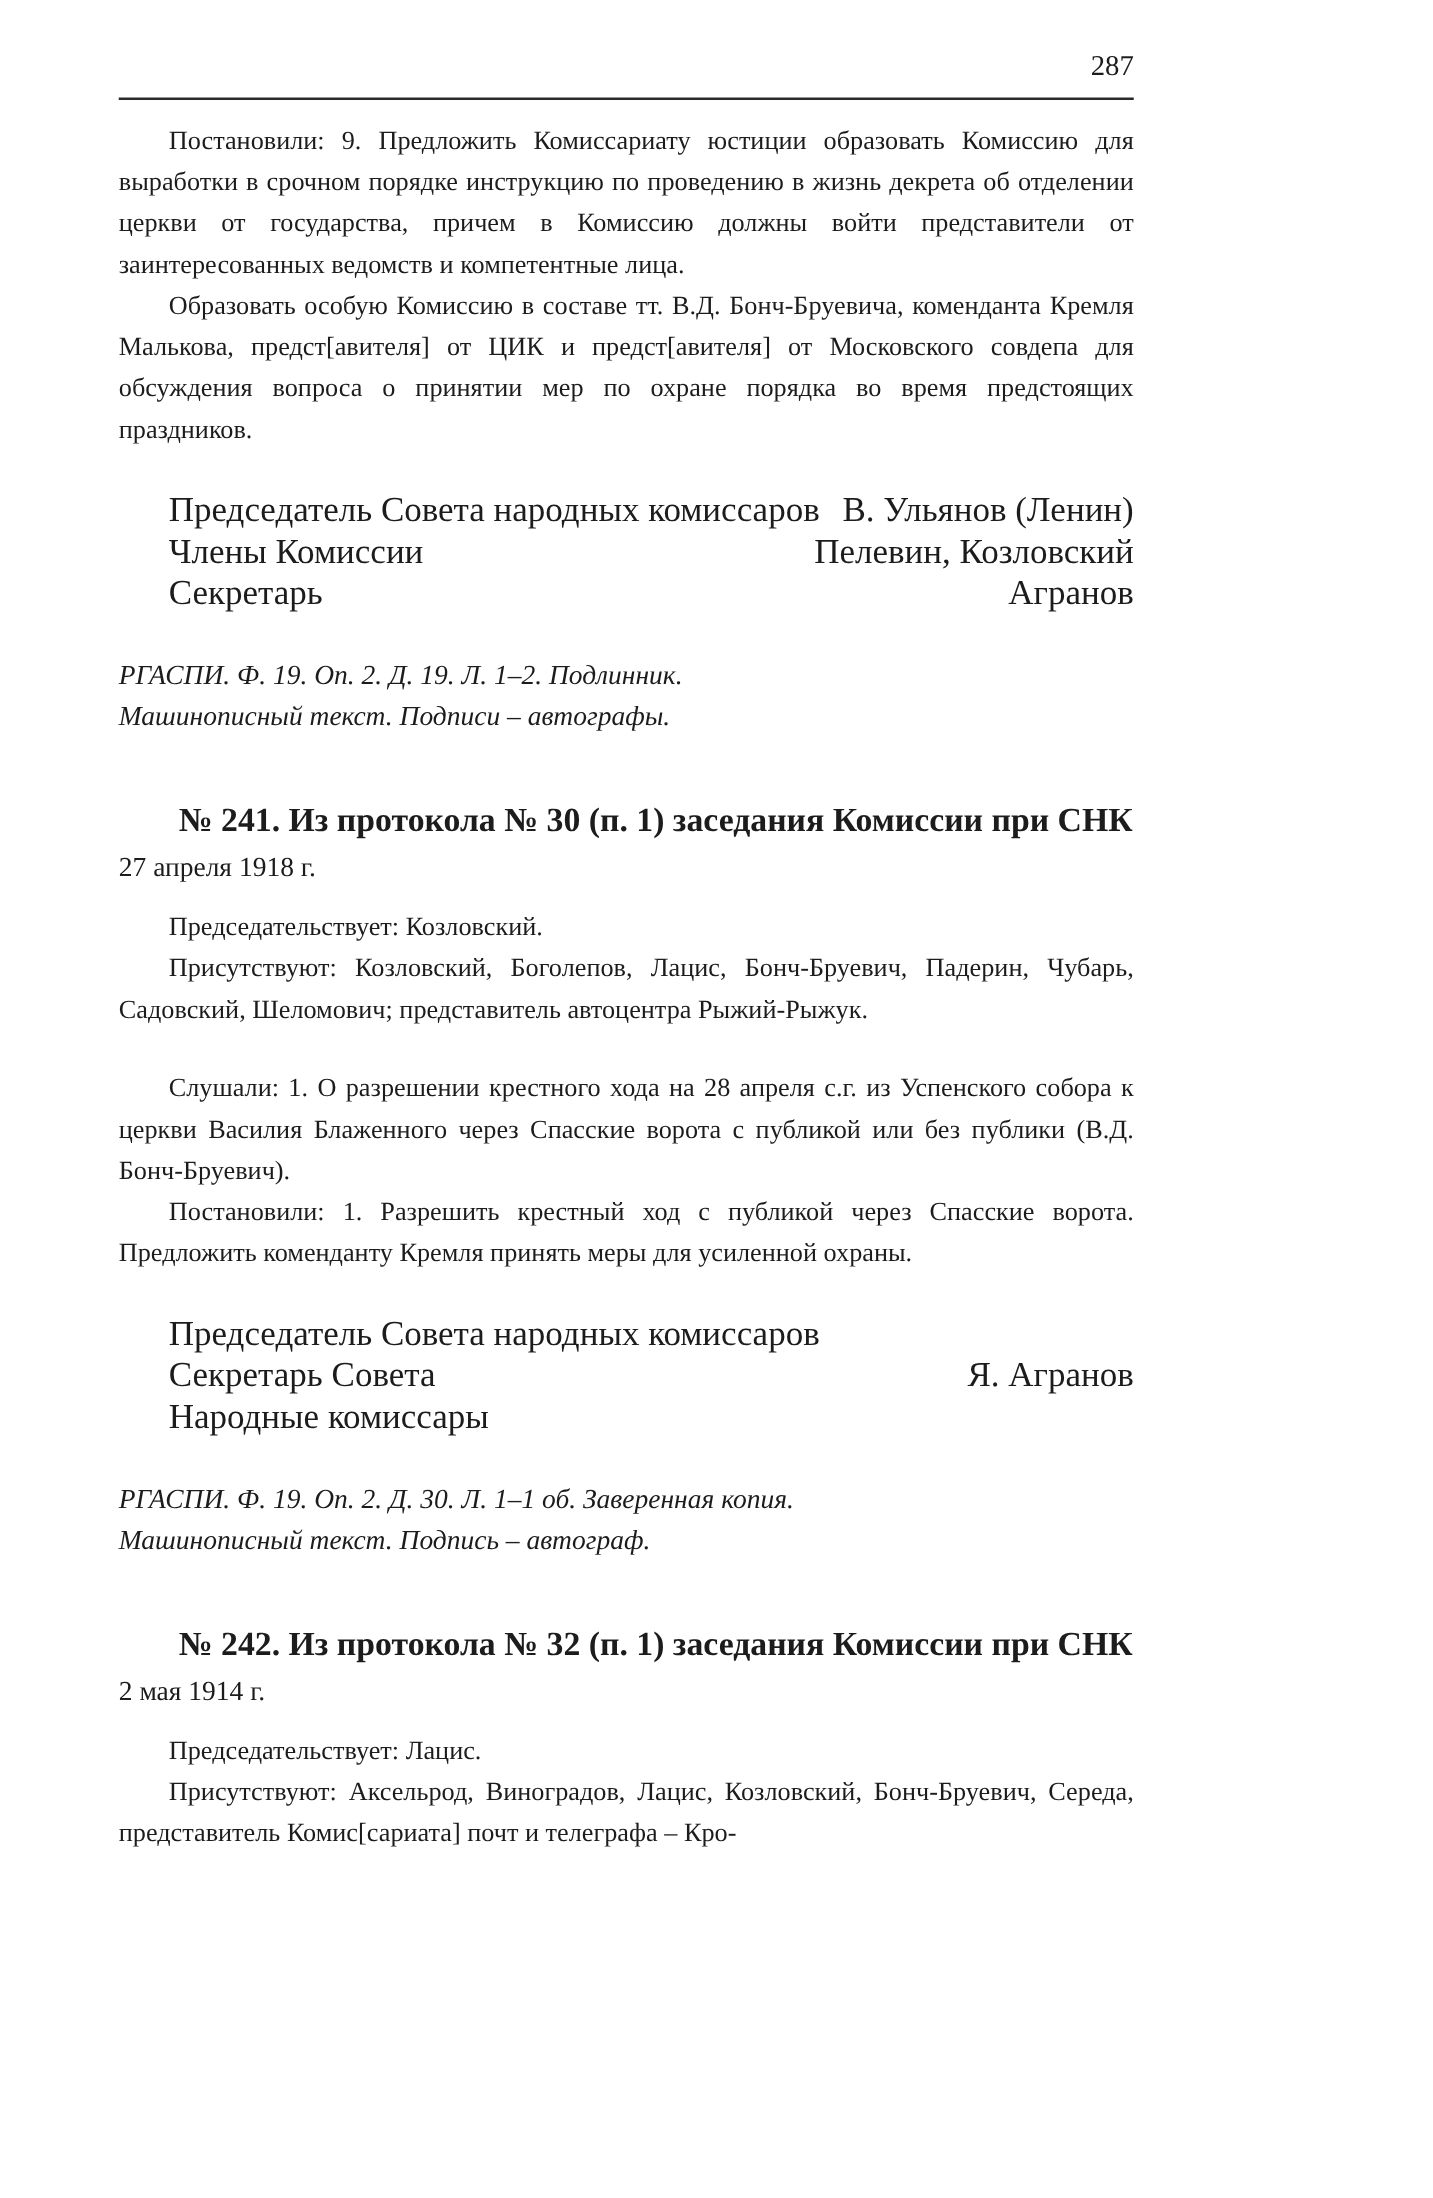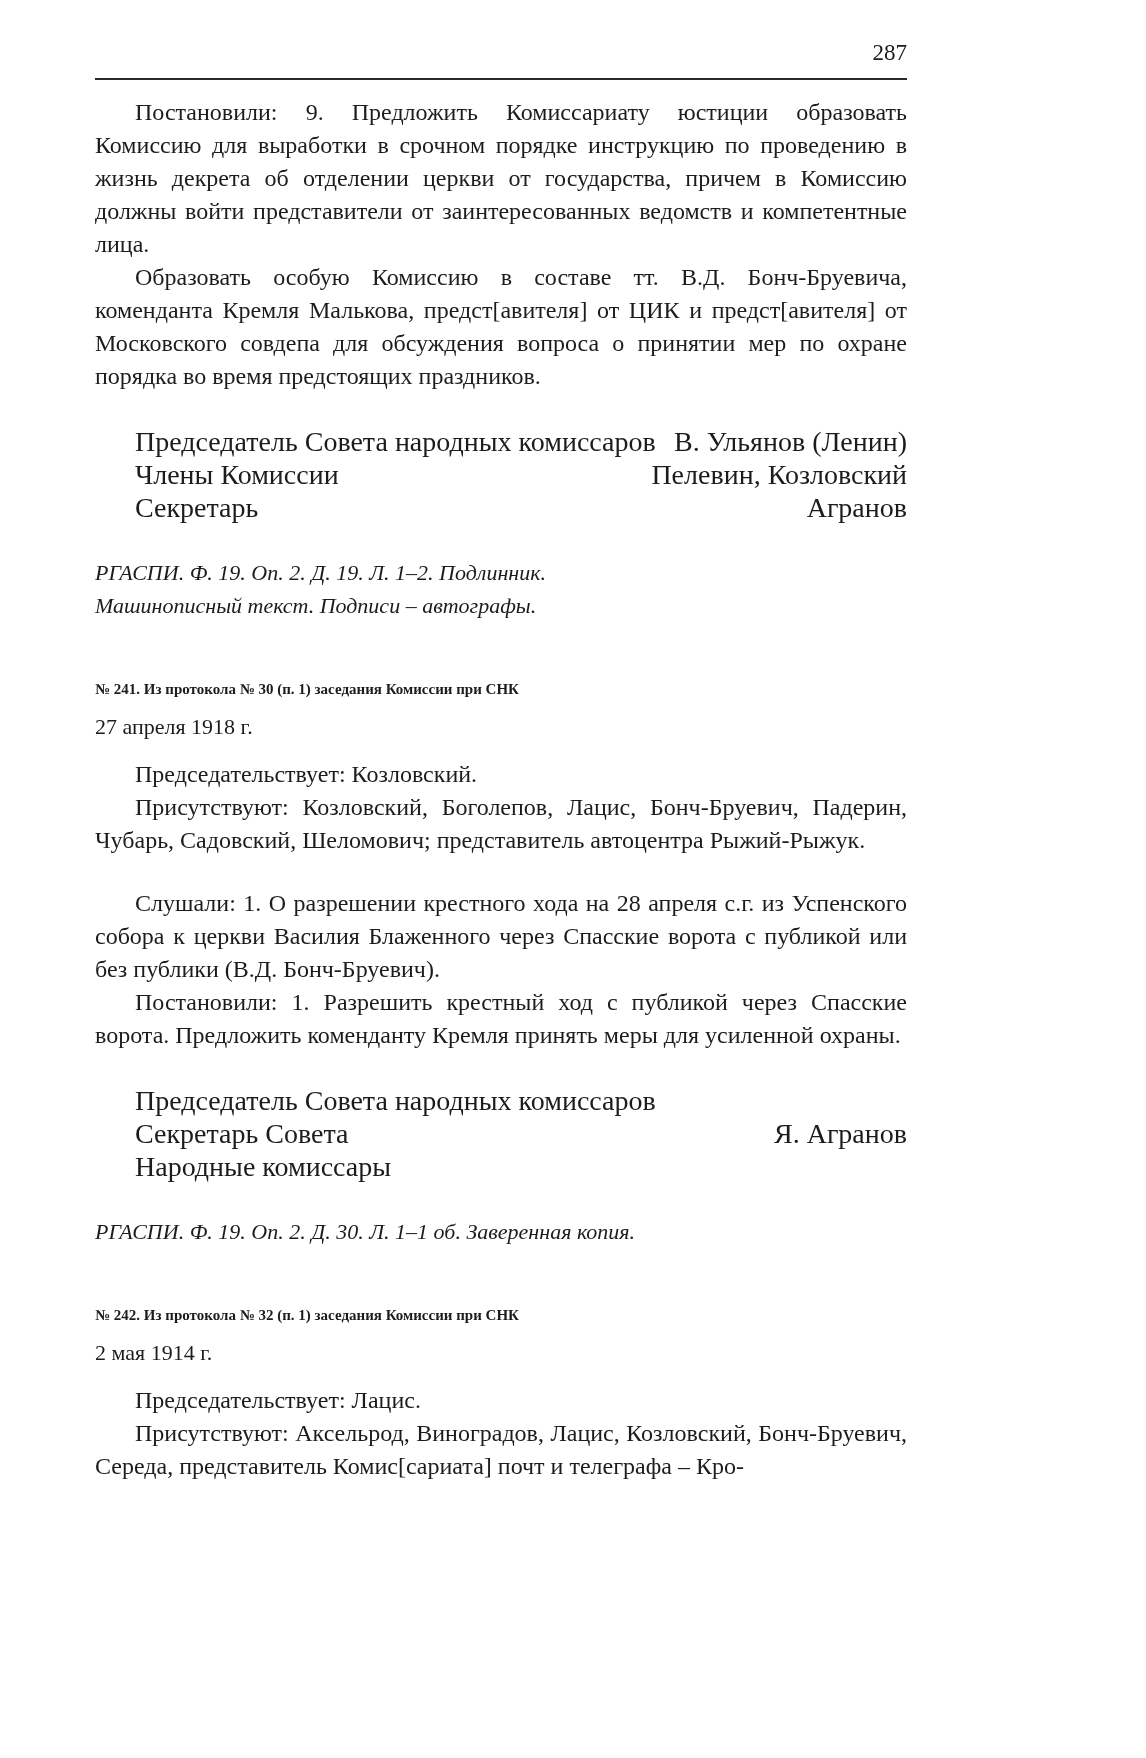--- a/index.html
+++ b/index.html
@@ -30,21 +30,21 @@
     margin-bottom: 12px;
   }
 
   .rule {
     border: none;
     border-top: 2px solid #2a2a2a;
     margin-bottom: 16px;
   }
 
   p.body {
-    font-size: 24px;
+    font-size: 21px;
     line-height: 33px;
     text-align: justify;
     text-indent: 40px;
   }
 
   .sig-block {
     margin-top: 32px;
     margin-bottom: 32px;
   }
 
@@ -61,24 +61,25 @@
 
   .archive-ref {
     font-style: italic;
     font-size: 22px;
     line-height: 33px;
     margin-bottom: 0;
   }
 
   .doc-heading {
     font-weight: bold;
-    font-size: 15px;
+    font-size: 27px;
     line-height: 30px;
     margin-top: 52px;
     margin-bottom: 8px;
+    margin-left: 48px;
   }
 
   .doc-date {
     text-align: left;
     font-size: 22px;
     line-height: 30px;
     margin-bottom: 16px;
   }
 
   .gap-before {
@@ -135,20 +136,21 @@
         <span class="role">Секретарь Совета</span>
         <span class="name">Я. Агранов</span>
       </div>
       <div class="sig-row">
         <span class="role">Народные комиссары</span>
         <span class="name"></span>
       </div>
     </div>
 
     <p class="archive-ref">РГАСПИ. Ф. 19. Оп. 2. Д. 30. Л. 1–1 об. Заверенная копия.</p>
+    <p class="archive-ref">Машинописный текст. Подпись – автограф.</p>
   </section>
 
   <section>
     <h2 class="doc-heading">№ 242. Из протокола № 32 (п. 1) заседания Комиссии при СНК</h2>
     <div class="doc-date">2 мая 1914 г.</div>
 
     <p class="body">Председательствует: Лацис.</p>
     <p class="body">Присутствуют: Аксельрод, Виноградов, Лацис, Козловский, Бонч-Бруевич, Середа, представитель Комис[сариата] почт и телеграфа – Кро-</p>
   </section>
 

